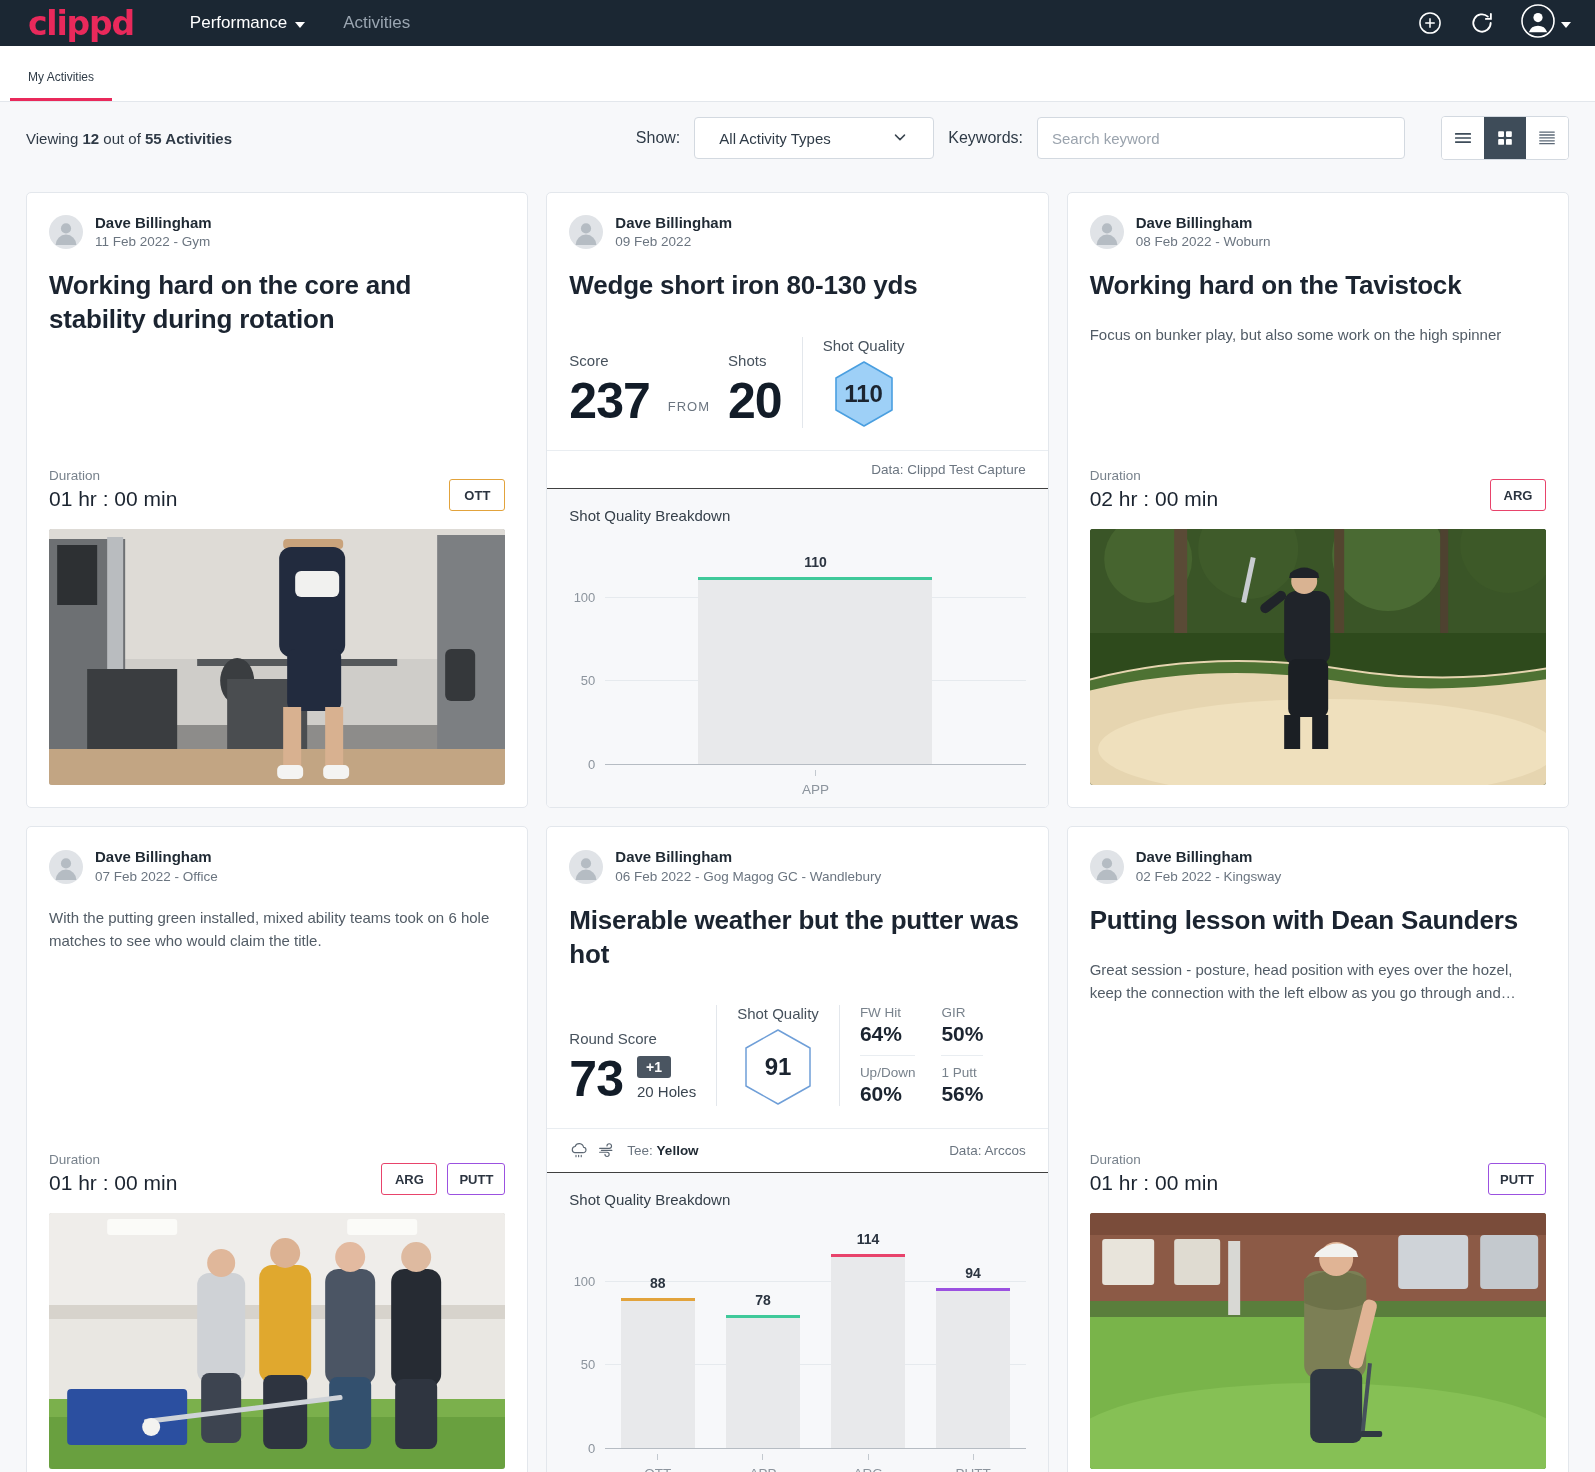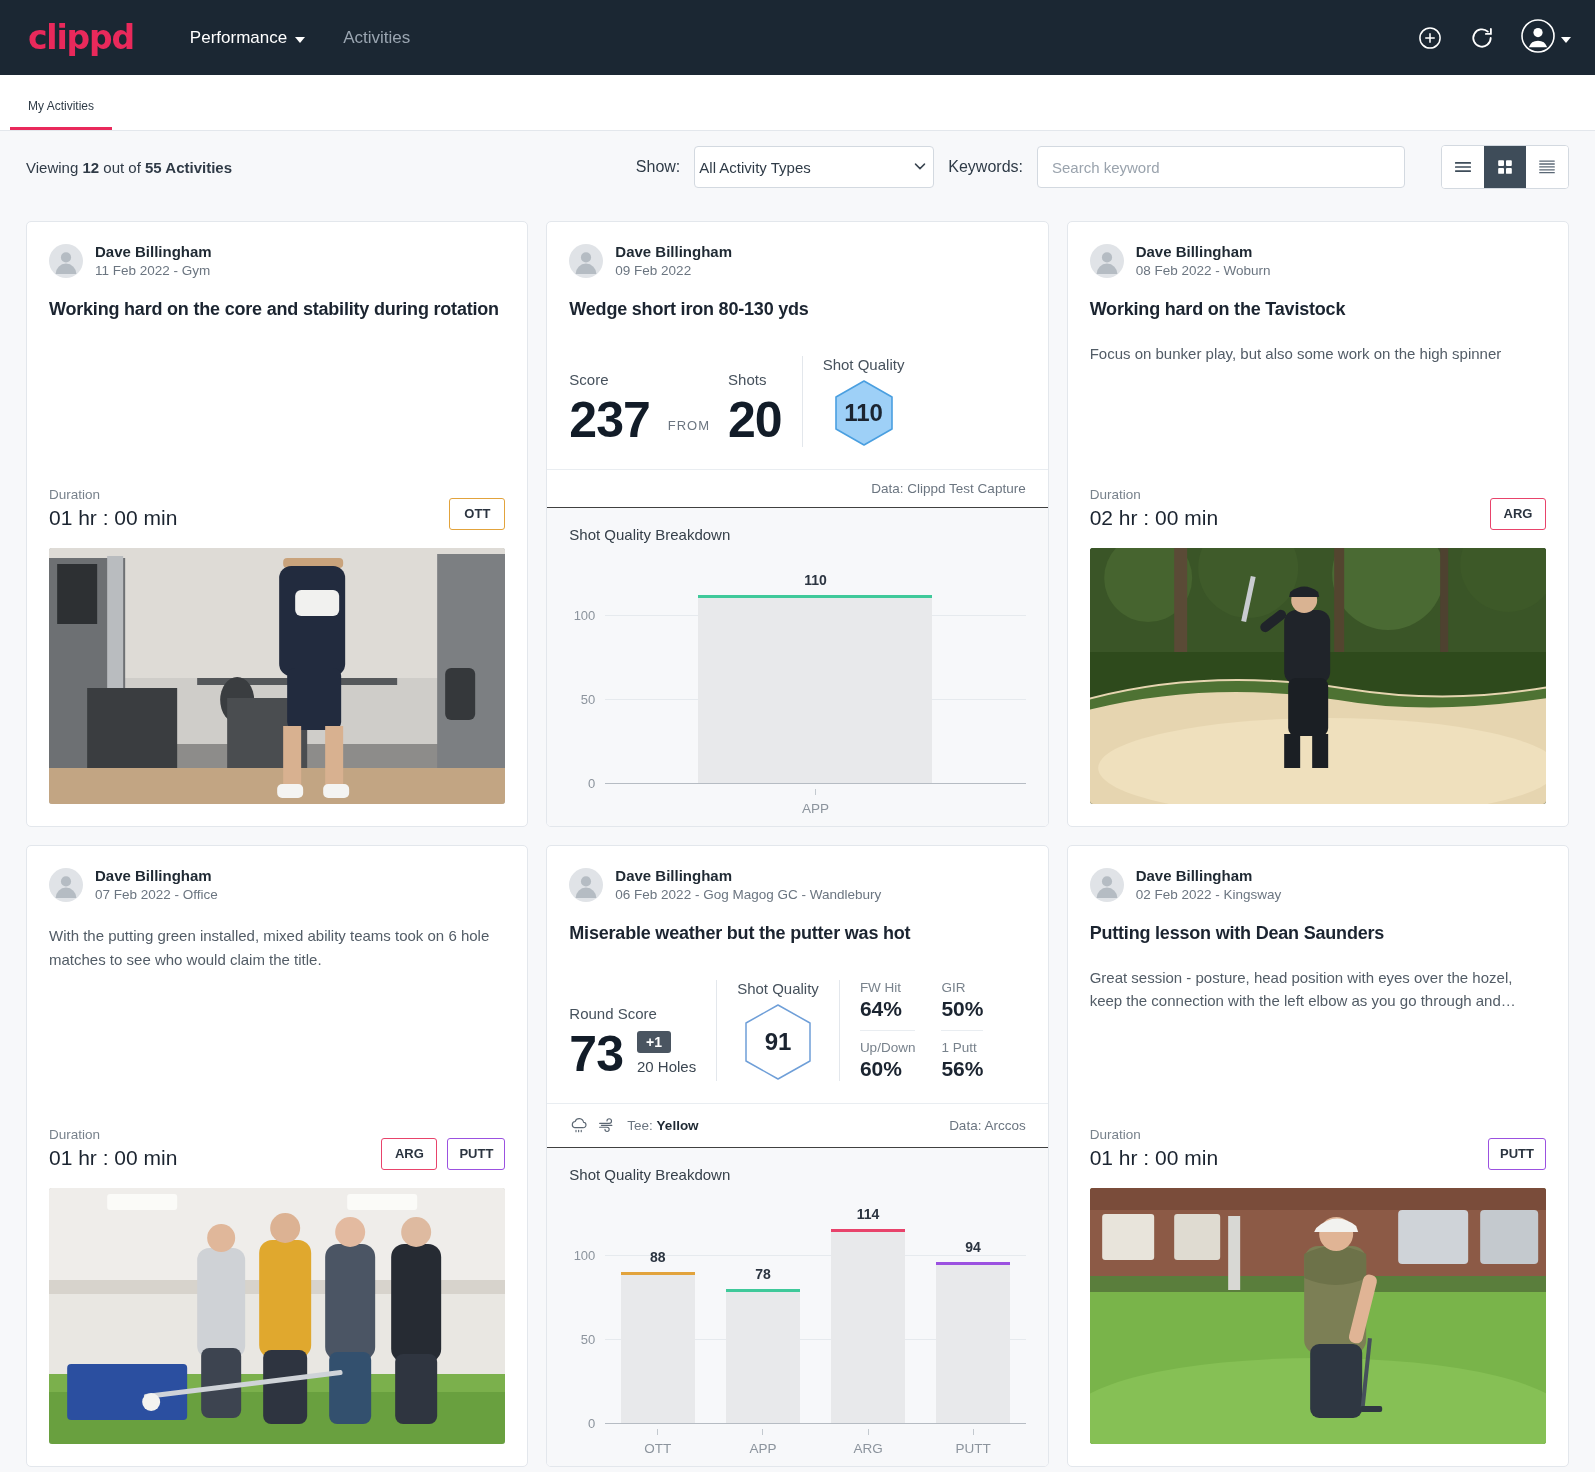--- a/index.html
+++ b/index.html
@@ -5,21 +5,21 @@
   * { box-sizing: border-box; margin: 0; padding: 0; }
   html, body {
     width: 1595px;
     background: #ffffff;
     font-family: "Liberation Sans", sans-serif;
     -webkit-font-smoothing: antialiased;
   }
 
   
   .topnav {
-    height: 75px;
+    height: 46px;
     background: #1b2733;
     display: flex;
     align-items: center;
     padding: 0 24px 0 28px;
   }
   .logo {
     font-size: 33px;
     font-weight: 700;
     color: #e9295b;
     letter-spacing: -1.2px;
@@ -89,21 +89,21 @@
   }
   .lbl { font-size: 16px; color: #2f3b47; }
   .select-box {
     width: 240px;
     height: 42px;
     background: #fff;
     border: 1px solid #d3d9e0;
     border-radius: 4px;
     display: flex;
     align-items: center;
-    padding: 0 4px;
+    padding: 0 24px;
     font-size: 15px;
     color: #2f3b47;
     cursor: pointer;
   }
   .select-box .chev { margin-left: auto; }
   .search-box {
     width: 368px;
     height: 42px;
     background: #fff;
     border: 1px solid #d3d9e0;
@@ -153,21 +153,21 @@
   .avatar-sm {
     width: 34px; height: 34px; border-radius: 50%;
     background: #e0e3e7;
     display: flex; align-items: flex-end; justify-content: center;
     overflow: hidden;
     flex: none;
   }
   .author-name { font-size: 15px; font-weight: 700; color: #1f2933; line-height: 1.35; }
   .author-meta { font-size: 13.5px; color: #6b7580; line-height: 1.35; }
   .card-title {
-    font-size: 18px;
+    font-size: 26px;
     font-weight: 700;
     color: #1b2430;
     line-height: 1.3;
     margin-top: 18px;
     letter-spacing: -0.2px;
   }
   .card-desc {
     font-size: 15px;
     color: #525c66;
     line-height: 1.55;

